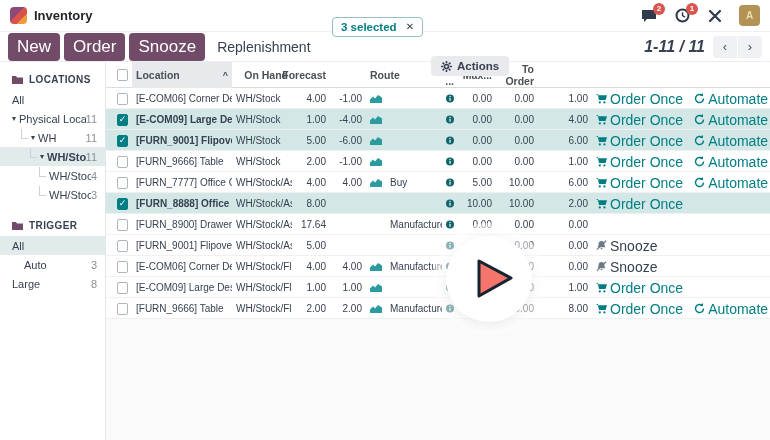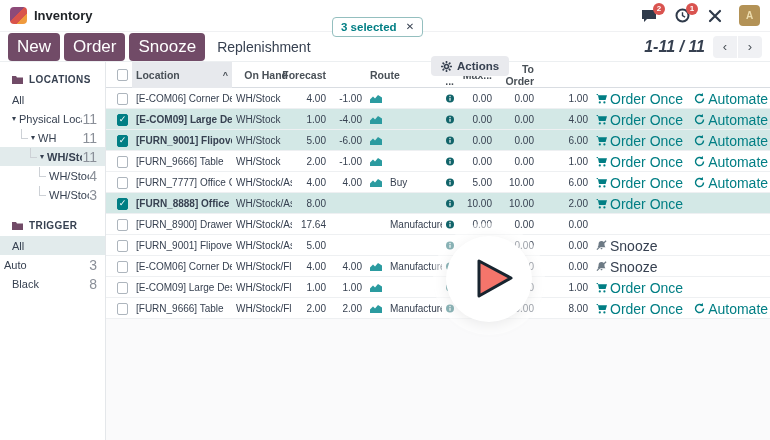--- a/index.html
+++ b/index.html
@@ -44,21 +44,21 @@
   .pager-btns button:last-child { border-radius:0 4px 4px 0; }
 
   
   .bodywrap { display:flex; height:378px; }
   .sidebar { width:106px; background:#fff; border-right:1px solid #e4e7ea; padding-top:10px; flex:none; }
   .sec-title { display:flex; align-items:center; gap:6px; padding:2px 0 5px 12px;
     font-size:10px; font-weight:700; letter-spacing:.4px; color:#374151; }
   .side-item { display:flex; align-items:center; height:19px; font-size:11px; color:#374151;
     cursor:pointer; padding-right:8px; position:relative;}
   .side-item .lbl { white-space:nowrap; overflow:hidden; }
-  .side-item .cnt { margin-left:auto; font-size:14px; color:#8a8f98; }
+  .side-item .cnt { margin-left:auto; font-size:11px; color:#8a8f98; }
   .side-item.bold .lbl { font-weight:700; }
   .side-item.sel { background:#e2ebec; }
   .caret { font-size:8px; color:#374151; margin-right:3px; }
   .tree { display:inline-block; width:7px; height:10px; border-left:1px solid #cdd1d6;
     border-bottom:1px solid #cdd1d6; margin:-8px 3px 0 0; flex:none;}
   .sec-gap { height:14px; }
 
   
   .listview { flex:1; background:#fafafb; position:relative; overflow:hidden; }
   .grid { display:grid; grid-template-columns:26px 100px 60px 38px 36px 20px 56px 16px 38px 42px 54px 1fr;
@@ -186,26 +186,26 @@
       <div class="sec-gap"></div>
       <div class="sec-title">
         <svg width="11" height="9" viewBox="0 0 11 9">
           <path d="M0 1h4l1 1.4h6V9H0z" fill="#714B67"></path>
         </svg>
         <span>TRIGGER</span>
       </div>
       <div class="side-item sel" style="padding-left: 12px;">
         <span class="lbl">All</span>
       </div>
-      <div class="side-item" style="padding-left: 4px; gap: 28px;">
+      <div class="side-item" style="padding-left: 24px; gap: 28px;">
         <span class="lbl">Auto</span>
         <span class="cnt">3</span>
       </div>
       <div class="side-item" style="padding-left: 12px;">
-        <span class="lbl">Black</span>
+        <span class="lbl">Large</span>
         <span class="cnt">8</span>
       </div>
     </div>
 
   <div class="listview">
     <div class="grid thead">
       <div class="cell">
           <span class="cb"></span>
         </div>
       <div class="cell th-location">

